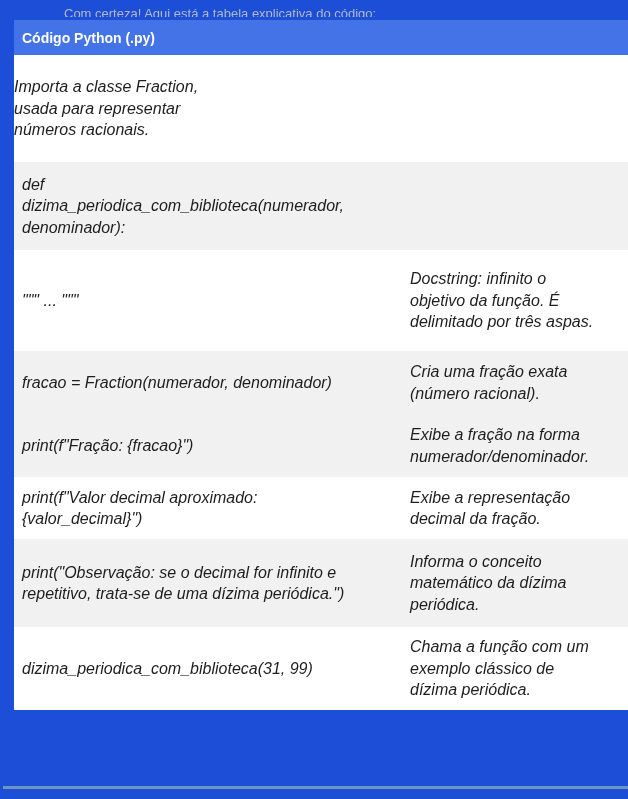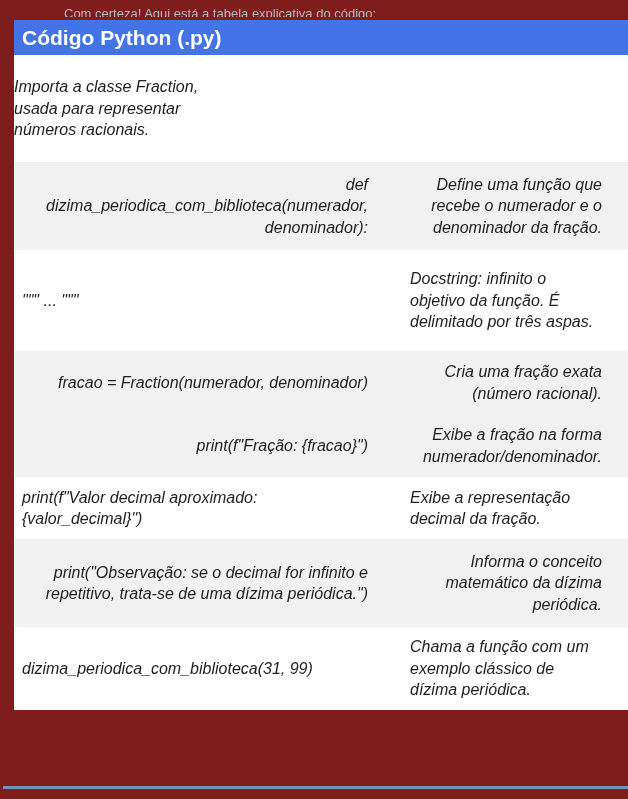--- a/index.html
+++ b/index.html
@@ -5,21 +5,21 @@
   html, body {
     margin: 0;
     padding: 0;
     background: #ffffff;
     font-family: "Liberation Sans", sans-serif;
   }
   .stage {
     position: relative;
     width: 628px;
     height: 799px;
-    background: #7f1d1d;
+    background: #1d4ed8;
     overflow: hidden;
   }
   
   .clipped-line {
     position: absolute;
     top: 6px;
     left: 64px;
     width: 345px;
     height: 11px;
     overflow: hidden;
@@ -34,34 +34,34 @@
     top: 20px;
     width: 614px;
   }
   .thead {
     display: flex;
     align-items: center;
     min-height: 35px;
     background: var(--header-bg, #4373e6);
     color: var(--header-text, #ffffff);
     font-weight: bold;
-    font-size: 21px;
+    font-size: 14px;
   }
   .th { box-sizing: border-box; }
   .th-code {
     width: 396px;
     padding-left: 8px;
   }
   .th-desc { flex: 1; }
   .tr {
     display: flex;
     align-items: center;
     background: #ffffff;
   }
-  .tr.alt { background: var(--row-alt-bg, #f1f1f1); text-align: right; }
+  .tr.alt { background: var(--row-alt-bg, #f1f1f1); }
   .td {
     box-sizing: border-box;
     font-size: 16px;
     line-height: 21.5px;
     color: var(--text-color, #1e1e1e);
     font-style: italic;
   }
   .td-code {
     width: 396px;
     padding: 9px 42px 9px 8px;
@@ -90,21 +90,20 @@
   <div class="table">
     <div class="thead">
       <div class="th th-code">Código Python (.py)</div>
     </div>
     <div id="tbody">
         <div class="tr" style="min-height: 107px;">
           <div class="td td-desc">Importa a classe Fraction, usada para representar números racionais.</div>
         </div>
         <div class="tr alt" style="min-height: 88px;">
           <div class="td td-code">def dizima_periodica_com_biblioteca(numerador, denominador):</div>
-          <div class="td td-desc">Define uma função que recebe o numerador e o denominador da fração.</div>
         </div>
         <div class="tr" style="min-height: 101px;">
           <div class="td td-code">""" ... """</div>
           <div class="td td-desc">Docstring: infinito o objetivo da função. É delimitado por três aspas.</div>
         </div>
         <div class="tr alt" style="min-height: 63px;">
           <div class="td td-code">fracao = Fraction(numerador, denominador)</div>
           <div class="td td-desc">Cria uma fração exata (número racional).</div>
         </div>
         <div class="tr alt" style="min-height: 63px;">

